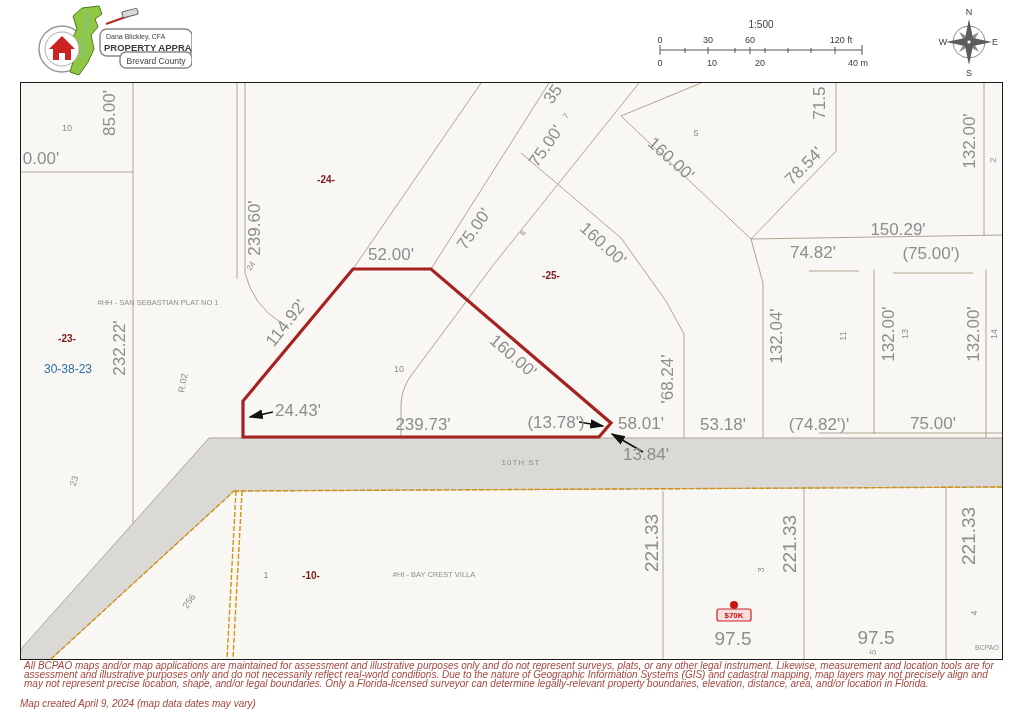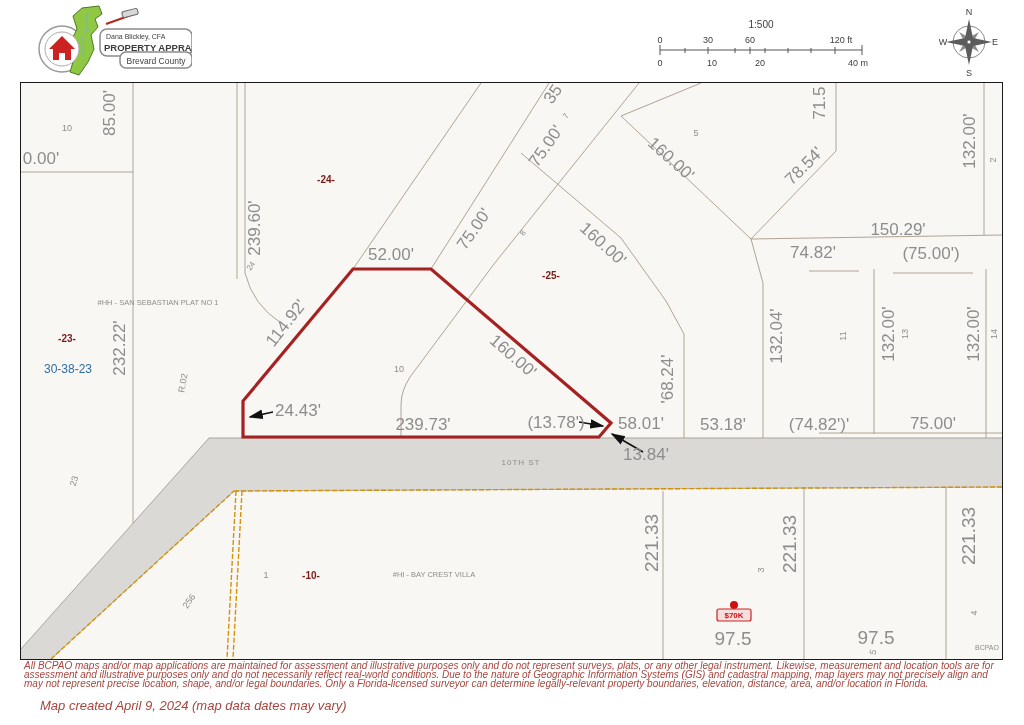--- a/index.html
+++ b/index.html
@@ -11,21 +11,21 @@
   .compass{position:absolute;left:938px;top:6px;width:62px;height:72px;}
   
   .map{position:absolute;left:20px;top:82px;width:981px;height:576px;border:1px solid #1a1a1a;
        background:#f8f7f4;}
   .map svg{display:block;}
   .map-label{text-anchor:middle;dominant-baseline:central;font-family:"Liberation Sans",sans-serif;}
   .hdr-label{font-family:"Liberation Sans",sans-serif;fill:#3c3c3c;}
   
   .disclaimer{position:absolute;left:24px;top:661px;width:982px;font-size:10px;line-height:9px;
               font-style:italic;color:#a6463e;}
-  .created{position:absolute;left:20px;top:698px;font-size:13px;font-style:italic;color:#a6463e;margin-left:20px;}
+  .created{position:absolute;left:20px;top:698px;font-size:10px;font-style:italic;color:#a6463e;}
 </style>
 </head>
 <body>
 
 <div class="page">
 
   <div class="logo">
     <svg width="170" height="74" viewBox="0 0 170 74">
       <circle cx="40" cy="44" r="23" fill="none" stroke="#9a9a9a" stroke-width="1.5"></circle>
       <path d="M60,3 L77,1 L80,9 L73,14 L76,22 L69,30 L72,44 L66,57 L57,70 L48,67 L53,50 L49,36 L55,24 L51,11 Z" fill="#90c846" stroke="#4a7a1e" stroke-width="1"></path>

